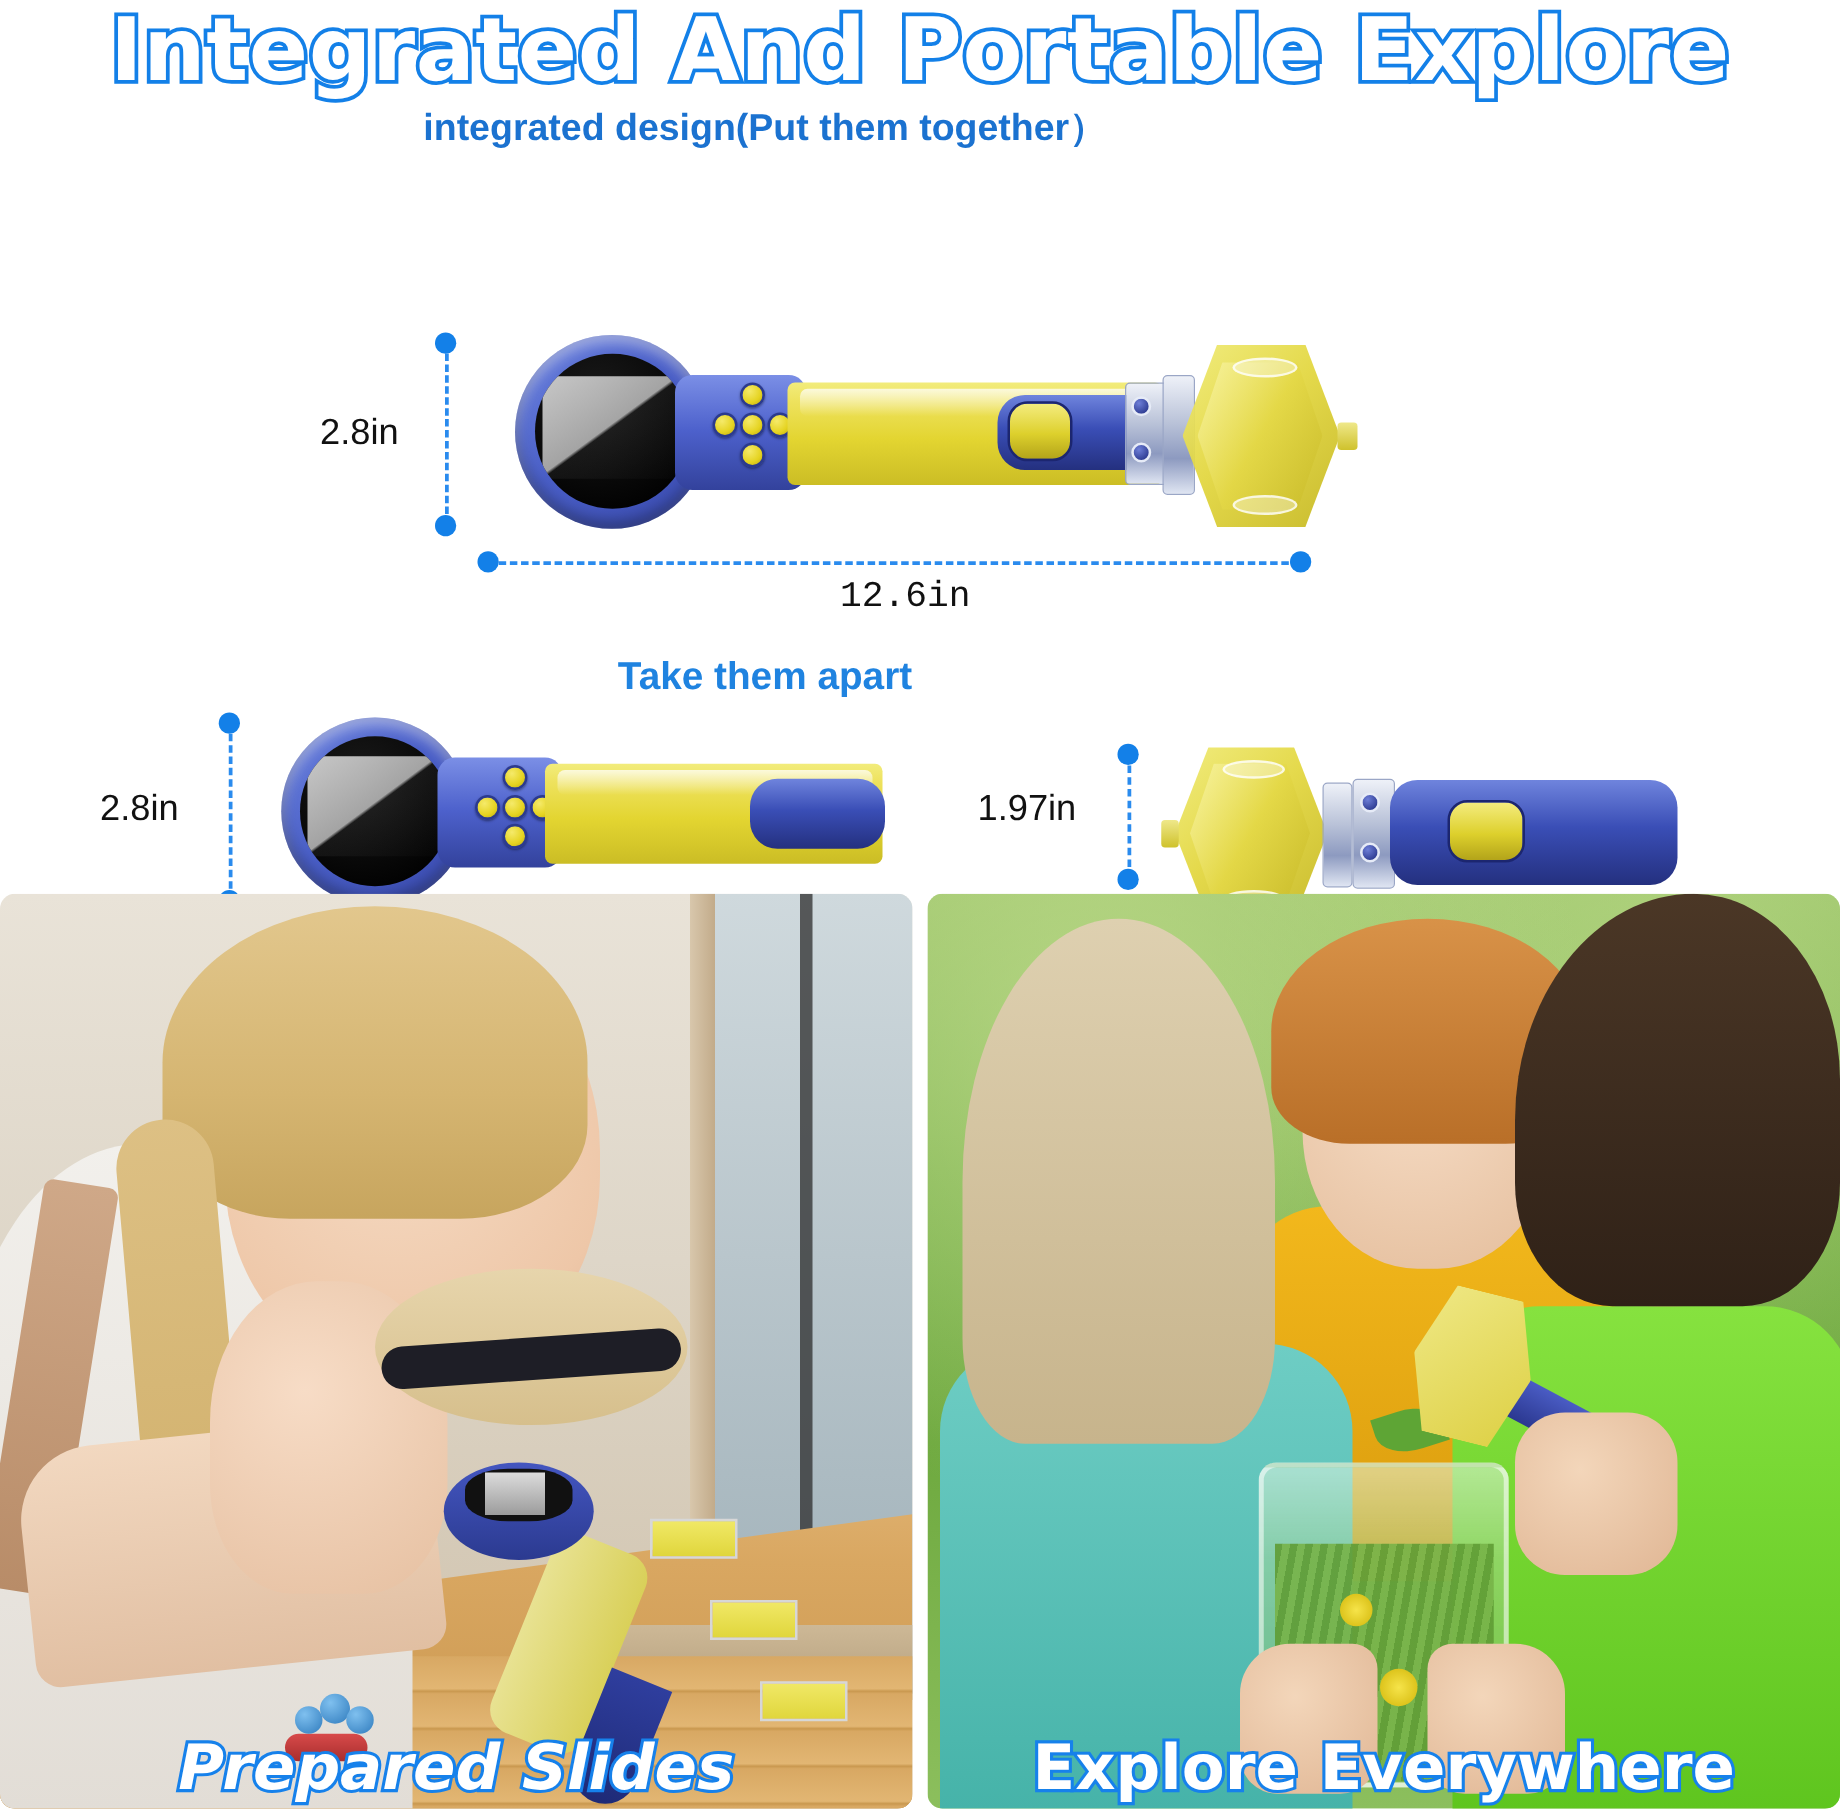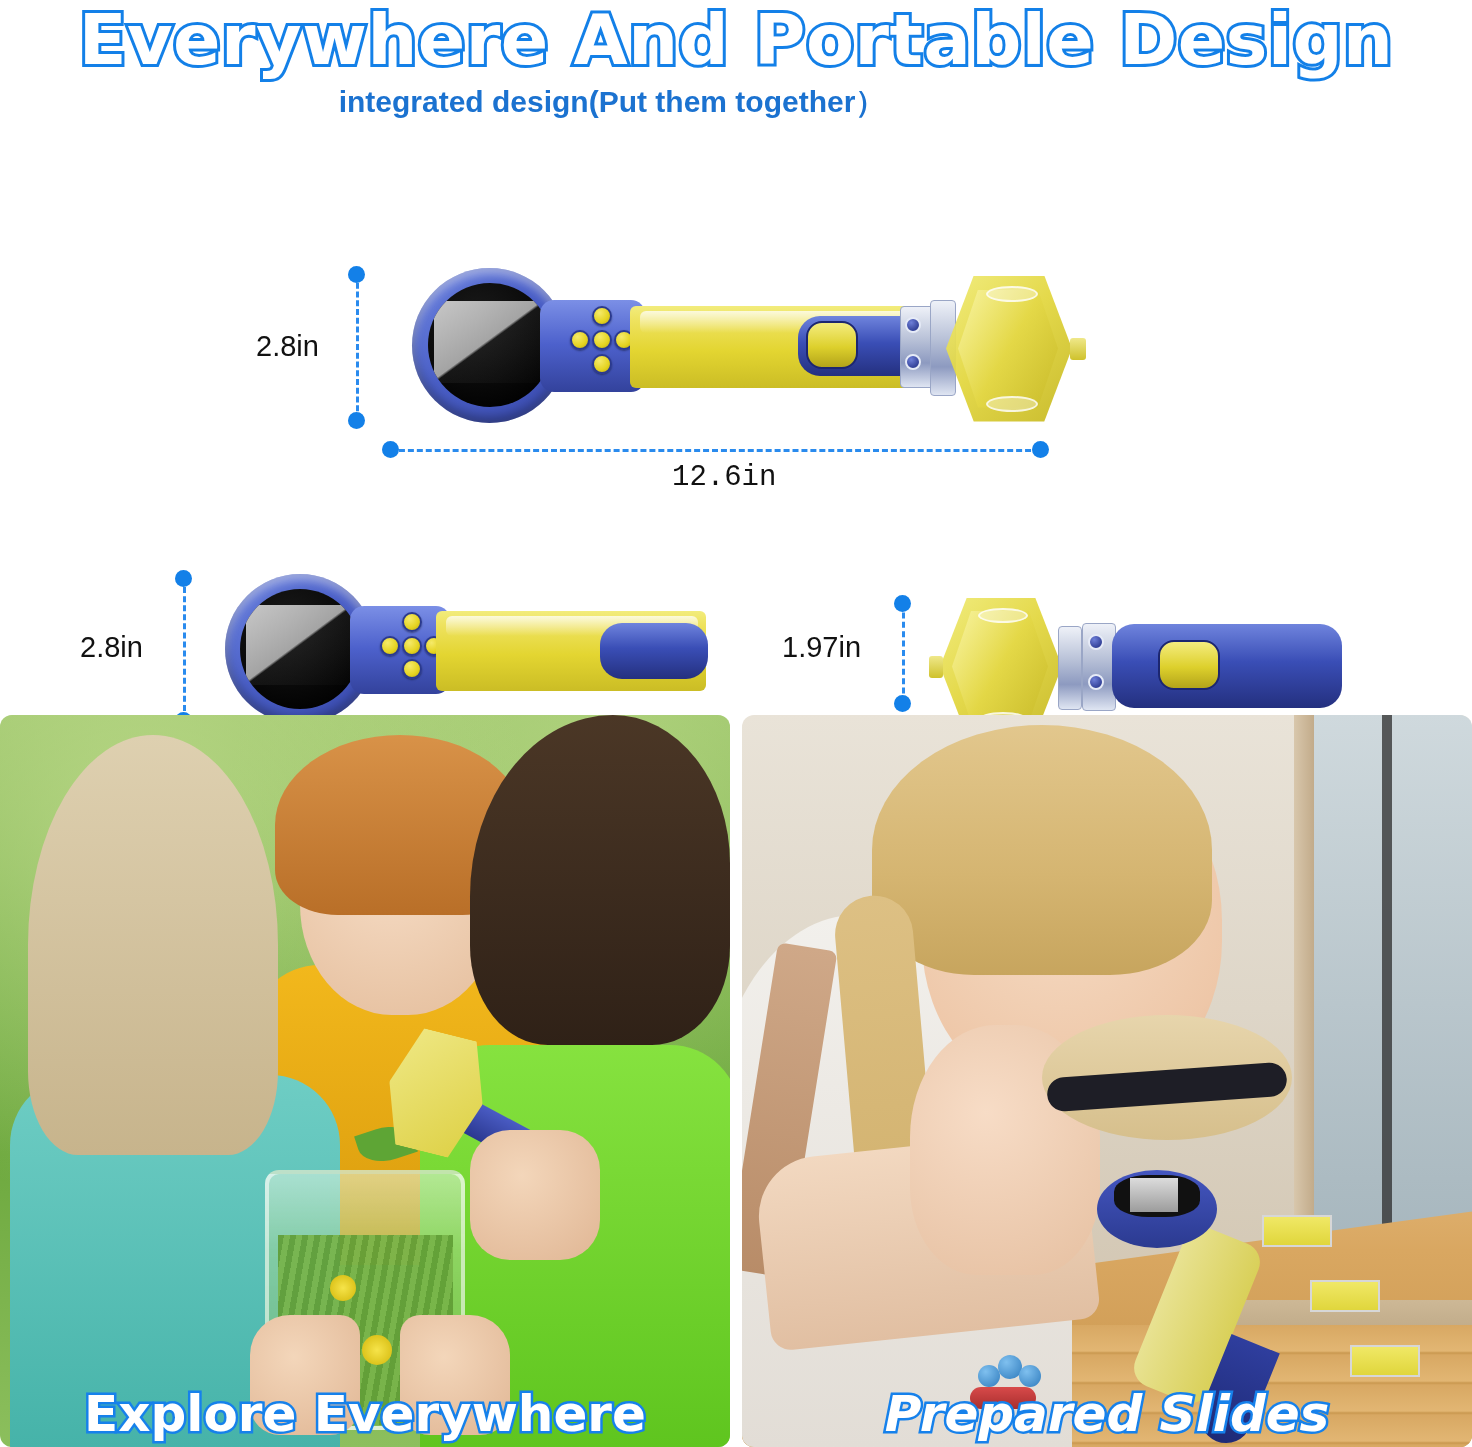--- a/index.html
+++ b/index.html
@@ -357,21 +357,21 @@
     border-radius:8px; transform:rotate(28deg);
   }
   .p2-hands {
     position:absolute;
     background:radial-gradient(circle at 40% 35%, #f3d6ba, #e0b694);
   }
 </style>
 </head>
 <body>
 
-<div class="main-title">Everywhere And Portable Design</div>
+<div class="main-title">Integrated And Portable Explore</div>
 
 <div class="diagram-area">
 
   <div class="sub-title" style="position:absolute; left:0; top:4px;">integrated design(Put them together）</div>
 
   <div class="product" style="left:0; top:0; width:1472px; height:260px;">
 
     <div class="scope-head" style="left:412px; top:190px; width:155px; height:155px;"></div>
     <div class="scope-screen" style="left:428px; top:205px; width:124px; height:124px;">
       <div class="scope-glare" style="left:6px; top:18px; width:112px; height:82px;"></div>
@@ -408,20 +408,21 @@
   <div class="vguide" style="left:356px; top:196px; height:146px;"></div>
   <div class="dot" style="left:348px; top:188px;"></div>
   <div class="dot" style="left:348px; top:334px;"></div>
   <div class="dim-label" style="left:256px; top:252px;">2.8in</div>
 
   <div class="hguide" style="left:390px; top:371px; width:650px;"></div>
   <div class="dot" style="left:382px; top:363px;"></div>
   <div class="dot" style="left:1032px; top:363px;"></div>
   <div class="dim-label" style="left:672px; top:383px;font-family:Liberation Mono, monospace;">12.6in</div>
 
+  <div class="sub-title apart" style="position:absolute; left:0; top:445px;">Take them apart</div>
 
   <div class="product" style="left:0; top:0; width:760px; height:625px;">
 
     <div class="scope-head" style="left:225px; top:496px; width:150px; height:150px;"></div>
     <div class="scope-screen" style="left:240px; top:511px; width:120px; height:120px;">
       <div class="scope-glare" style="left:6px; top:16px; width:108px; height:80px;"></div>
     </div>
 
     <div class="neck" style="left:350px; top:528px; width:100px; height:88px;"></div>
 
@@ -470,53 +471,20 @@
   <div class="dot" style="left:894px; top:617px;"></div>
   <div class="dim-label" style="left:782px; top:553px;">1.97in</div>
 
   <div class="hguide" style="left:938px; top:663px; width:400px;"></div>
   <div class="dot" style="left:930px; top:655px;"></div>
   <div class="dot" style="left:1330px; top:655px;"></div>
   <div class="dim-label" style="left:1090px; top:671px;">7.48in</div>
 </div>
 
 <div class="photos">
-
-  <div class="photo-card">
-    <div class="p2-bg"></div>
-    <div class="p2-blur"></div>
-
-    <div class="p2-shirt" style="left:250px; top:250px; width:300px; height:300px; background:linear-gradient(to bottom,#f2b81c,#d99a0c);"></div>
-    <div class="p2-head" style="left:300px; top:60px; width:200px; height:240px; background:radial-gradient(circle at 45% 40%,#f6dcc5,#e4bd9b);"></div>
-    <div class="p2-hair" style="left:275px; top:20px; width:250px; height:180px; background:linear-gradient(to bottom,#d89248,#b96f28);"></div>
-
-    <div class="p2-shirt" style="left:10px; top:360px; width:330px; height:372px; background:linear-gradient(to bottom,#6ecdc4,#46b3a9);"></div>
-    <div class="p2-head" style="left:70px; top:90px; width:200px; height:250px; background:radial-gradient(circle at 45% 40%,#f8e0ca,#e9c4a5);"></div>
-    <div class="p2-hair" style="left:28px; top:20px; width:250px; height:420px; background:linear-gradient(to bottom,#ded0b0,#c7b48c); border-radius:50% 50% 20% 20%;"></div>
-
-    <div class="p2-shirt" style="left:420px; top:330px; width:320px; height:402px; background:linear-gradient(to bottom,#86e23f,#5fc51f);"></div>
-    <div class="p2-head" style="left:490px; top:80px; width:200px; height:250px; background:radial-gradient(circle at 45% 40%,#d7ad85,#b9875c);"></div>
-    <div class="p2-hair" style="left:470px; top:0px; width:260px; height:330px; background:linear-gradient(to bottom,#4b3726,#2f2117); border-radius:55% 45% 30% 30%;"></div>
-
-    <div class="p2-jar"></div>
-    <div class="p2-jar-grass"></div>
-    <div class="p2-flower" style="left:330px; top:560px; width:26px; height:26px;"></div>
-    <div class="p2-flower" style="left:362px; top:620px; width:30px; height:30px;"></div>
-    <div class="p2-flower" style="left:318px; top:640px; width:22px; height:22px;"></div>
-    <div class="p2-leaf"></div>
-
-    <div class="p2-hands" style="left:250px; top:600px; width:110px; height:120px; border-radius:40px 20px 30px 30px;"></div>
-    <div class="p2-hands" style="left:400px; top:600px; width:110px; height:120px; border-radius:20px 40px 30px 30px;"></div>
-
-    <div class="p2-viewer-handle"></div>
-    <div class="p2-viewer"></div>
-    <div class="p2-hands" style="left:470px; top:415px; width:130px; height:130px; border-radius:40px;"></div>
-
-    <div class="photo-caption upright">Explore Everywhere</div>
-  </div>
 
   <div class="photo-card">
     <div class="p1-bg"></div>
     <div class="p1-window"></div>
     <div class="p1-window-mullion"></div>
     <div class="p1-window-frame"></div>
     <div class="p1-table2"></div>
     <div class="p1-window-sill"></div>
     <div class="p1-table"></div>
 
@@ -541,13 +509,46 @@
     <div class="p1-slide" style="left:568px; top:565px;"></div>
     <div class="p1-slide" style="left:608px; top:630px;"></div>
 
     <div class="p1-marble-base"></div>
     <div class="p1-marble" style="left:236px; top:650px; width:22px; height:22px;"></div>
     <div class="p1-marble" style="left:256px; top:640px; width:24px; height:24px;"></div>
     <div class="p1-marble" style="left:277px; top:650px; width:22px; height:22px;"></div>
 
     <div class="photo-caption">Prepared Slides</div>
   </div>
+
+  <div class="photo-card">
+    <div class="p2-bg"></div>
+    <div class="p2-blur"></div>
+
+    <div class="p2-shirt" style="left:250px; top:250px; width:300px; height:300px; background:linear-gradient(to bottom,#f2b81c,#d99a0c);"></div>
+    <div class="p2-head" style="left:300px; top:60px; width:200px; height:240px; background:radial-gradient(circle at 45% 40%,#f6dcc5,#e4bd9b);"></div>
+    <div class="p2-hair" style="left:275px; top:20px; width:250px; height:180px; background:linear-gradient(to bottom,#d89248,#b96f28);"></div>
+
+    <div class="p2-shirt" style="left:10px; top:360px; width:330px; height:372px; background:linear-gradient(to bottom,#6ecdc4,#46b3a9);"></div>
+    <div class="p2-head" style="left:70px; top:90px; width:200px; height:250px; background:radial-gradient(circle at 45% 40%,#f8e0ca,#e9c4a5);"></div>
+    <div class="p2-hair" style="left:28px; top:20px; width:250px; height:420px; background:linear-gradient(to bottom,#ded0b0,#c7b48c); border-radius:50% 50% 20% 20%;"></div>
+
+    <div class="p2-shirt" style="left:420px; top:330px; width:320px; height:402px; background:linear-gradient(to bottom,#86e23f,#5fc51f);"></div>
+    <div class="p2-head" style="left:490px; top:80px; width:200px; height:250px; background:radial-gradient(circle at 45% 40%,#d7ad85,#b9875c);"></div>
+    <div class="p2-hair" style="left:470px; top:0px; width:260px; height:330px; background:linear-gradient(to bottom,#4b3726,#2f2117); border-radius:55% 45% 30% 30%;"></div>
+
+    <div class="p2-jar"></div>
+    <div class="p2-jar-grass"></div>
+    <div class="p2-flower" style="left:330px; top:560px; width:26px; height:26px;"></div>
+    <div class="p2-flower" style="left:362px; top:620px; width:30px; height:30px;"></div>
+    <div class="p2-flower" style="left:318px; top:640px; width:22px; height:22px;"></div>
+    <div class="p2-leaf"></div>
+
+    <div class="p2-hands" style="left:250px; top:600px; width:110px; height:120px; border-radius:40px 20px 30px 30px;"></div>
+    <div class="p2-hands" style="left:400px; top:600px; width:110px; height:120px; border-radius:20px 40px 30px 30px;"></div>
+
+    <div class="p2-viewer-handle"></div>
+    <div class="p2-viewer"></div>
+    <div class="p2-hands" style="left:470px; top:415px; width:130px; height:130px; border-radius:40px;"></div>
+
+    <div class="photo-caption upright">Explore Everywhere</div>
+  </div>
 </div>
 
 </body></html>

